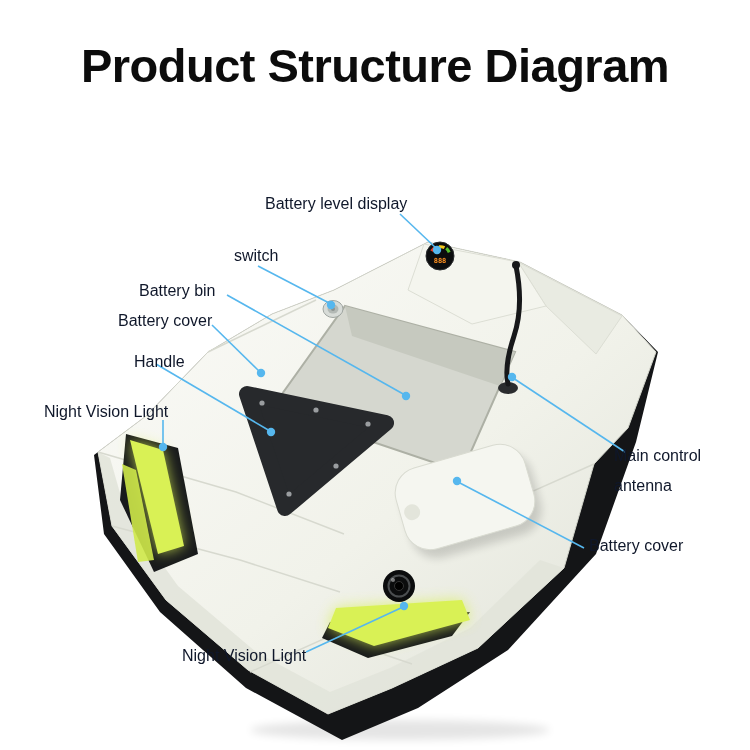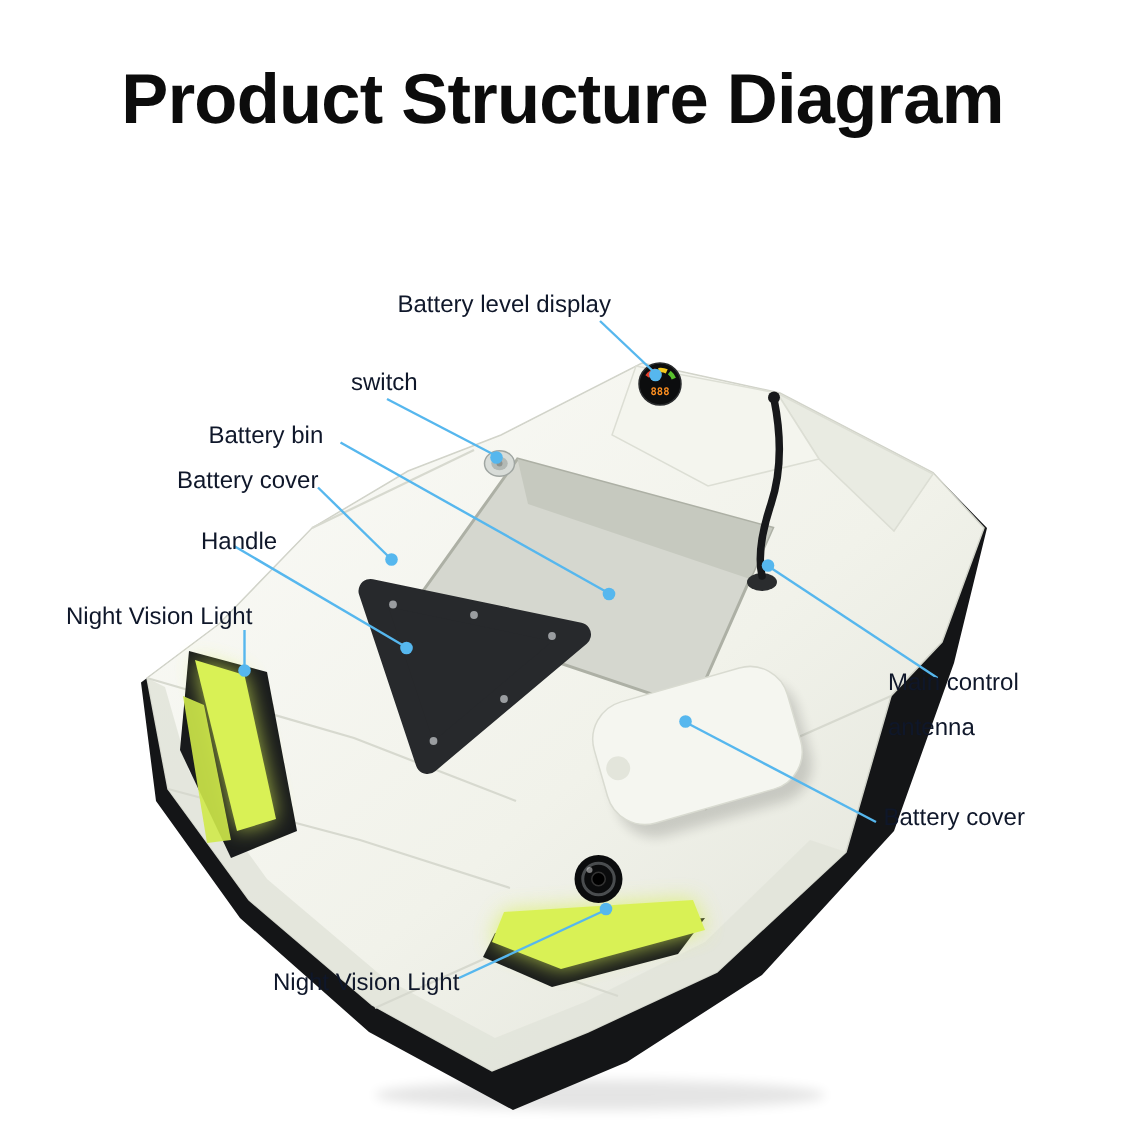--- a/index.html
+++ b/index.html
@@ -136,17 +136,17 @@
       </g>
     </g>
   </svg>
 
   <div class="lbl" style="left:265px;top:195px;">Battery level display</div>
   <div class="lbl" style="left:211px;top:247px;margin-left:23px;">switch</div>
   <div class="lbl" style="left:139px;top:282px;">Battery bin</div>
   <div class="lbl" style="left:118px;top:312px;">Battery cover</div>
   <div class="lbl" style="left:106px;top:353px;margin-left:28px;">Handle</div>
   <div class="lbl" style="left:44px;top:403px;">Night Vision Light</div>
-  <div class="lbl wrap" style="left:592px;top:441px;">Main control antenna</div>
+  <div class="lbl wrap" style="left:614px;top:441px;">Main control antenna</div>
   <div class="lbl" style="left:589px;top:537px;">Battery cover</div>
   <div class="lbl" style="left:182px;top:647px;">Night Vision Light</div>
 
 </div>
 
 </body></html>

